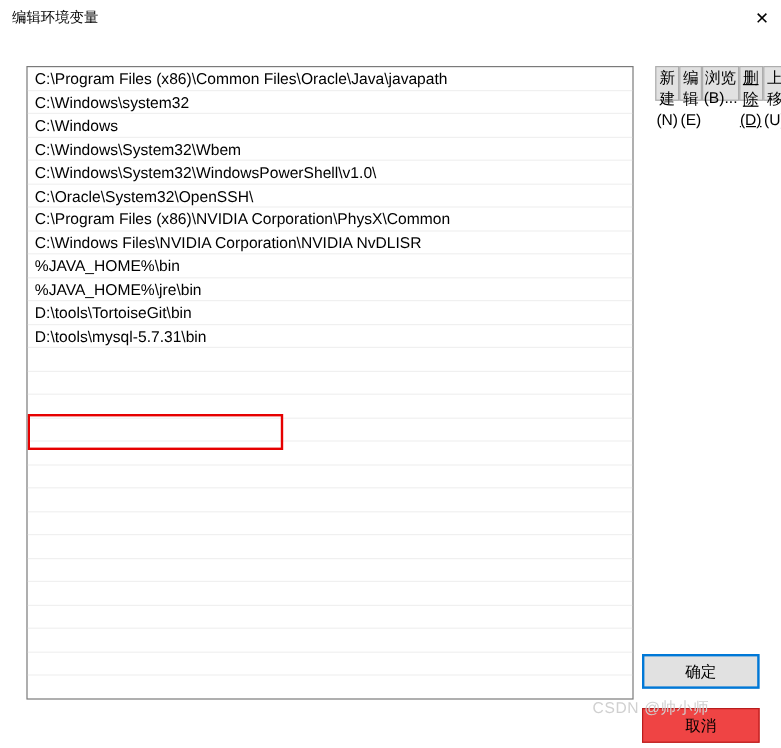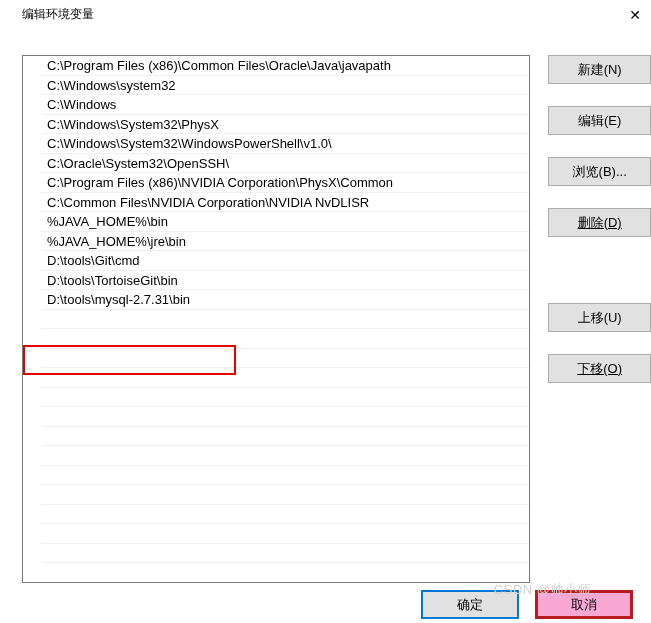--- a/index.html
+++ b/index.html
@@ -6,21 +6,21 @@
     body {
       font-family: "Microsoft YaHei", "Segoe UI", Tahoma, sans-serif;
       font-size: 12px;
       background: #fff;
       width: 651px;
       height: 623px;
       overflow: hidden;
       position: relative;
     }
     .title-bar {
-      padding: 6px 10px 2px 22px;
+      padding: 6px 10px 2px 10px;
       font-size: 12px;
       color: #000;
       display: flex;
       justify-content: space-between;
       align-items: center;
     }
     .close-x {
       font-size: 14px;
       font-weight: normal;
       color: #000;
@@ -40,34 +40,33 @@
     }
     .list-row {
       height: 19.5px;
       line-height: 19.5px;
       padding: 0 6px;
       font-size: 13px;
       color: #000;
       border-bottom: 1px solid #f0f0f0;
       white-space: nowrap;
       position: relative;
-      margin-left: 18px;
     }
     .highlight-box {
       position: absolute;
       border: 2px solid #e60000;
       pointer-events: none;
       left: 0px;
       top: 289px;
       width: 213px;
       height: 30px;
     }
     .button-col {
       display: flex;
-      flex-direction: column;
+      flex-direction: row;
       width: 105px;
     }
     .btn {
       height: 29px;
       border: 1px solid #adadad;
       background: #e1e1e1;
       font-family: inherit;
       font-size: 13px;
       color: #000;
       cursor: pointer;
@@ -75,26 +74,27 @@
     }
     .gap-s { margin-bottom: 22px; }
     .gap-m { margin-bottom: 66px; text-decoration: underline; }
     .bottom-bar {
       position: absolute;
       bottom: 4px;
       right: 18px;
       display: flex;
       gap: 16px;
       align-items: center;
+      flex-direction: column;
     }
     .bottom-btn {
       width: 98px;
       height: 29px;
-      border: 3px solid #b91c1c;
-      background: #f9a8d4;
+      border: 1px solid #b91c1c;
+      background: #ef4444;
       font-family: inherit;
       font-size: 13px;
       cursor: pointer;
     }
     .bottom-btn.primary {
       border: 2px solid #0078d7;
       background: #e1e1e1;
     }
     .watermark {
       position: absolute;
@@ -114,30 +114,29 @@
   <span>编辑环境变量</span>
   <span class="close-x">✕</span>
 </div>
 
 <div class="content">
   <div class="list-box" id="list-box">
 
   <div class="list-row">C:\Program Files (x86)\Common Files\Oracle\Java\javapath</div>
       <div class="list-row">C:\Windows\system32</div>
       <div class="list-row">C:\Windows</div>
-      <div class="list-row">C:\Windows\System32\PhysX</div>
+      <div class="list-row">C:\Windows\System32\Wbem</div>
       <div class="list-row">C:\Windows\System32\WindowsPowerShell\v1.0\</div>
       <div class="list-row">C:\Oracle\System32\OpenSSH\</div>
       <div class="list-row">C:\Program Files (x86)\NVIDIA Corporation\PhysX\Common</div>
-      <div class="list-row">C:\Common Files\NVIDIA Corporation\NVIDIA NvDLISR</div>
+      <div class="list-row">C:\Windows Files\NVIDIA Corporation\NVIDIA NvDLISR</div>
       <div class="list-row">%JAVA_HOME%\bin</div>
       <div class="list-row">%JAVA_HOME%\jre\bin</div>
-      <div class="list-row">D:\tools\Git\cmd</div>
       <div class="list-row">D:\tools\TortoiseGit\bin</div>
-      <div class="list-row">D:\tools\mysql-2.7.31\bin</div>
+      <div class="list-row">D:\tools\mysql-5.7.31\bin</div>
       <div class="list-row"></div>
       <div class="list-row"></div>
       <div class="list-row"></div>
       <div class="list-row"></div>
       <div class="list-row"></div>
       <div class="list-row"></div>
       <div class="list-row"></div>
       <div class="list-row"></div>
       <div class="list-row"></div>
       <div class="list-row"></div>

